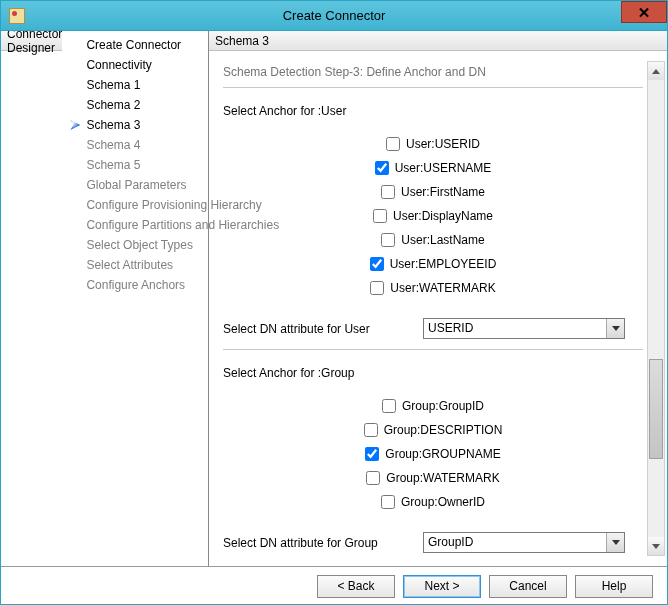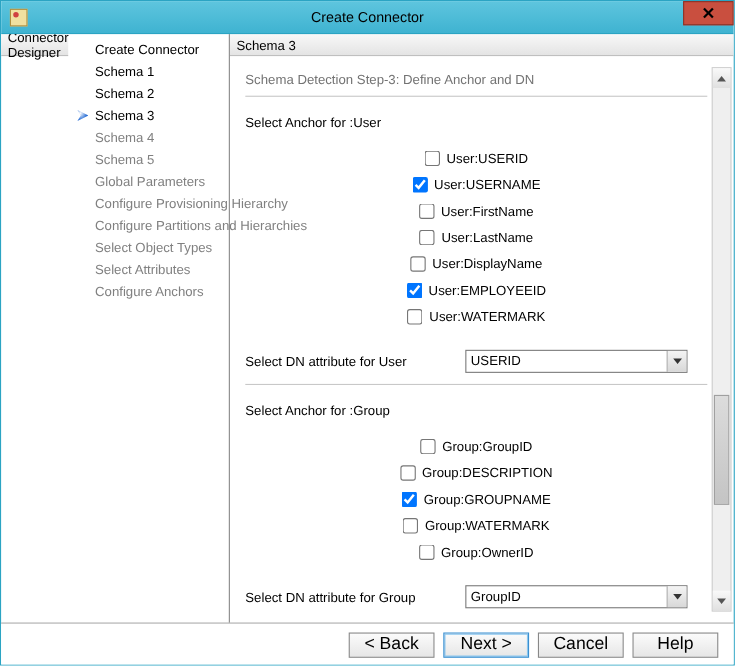--- a/index.html
+++ b/index.html
@@ -229,21 +229,21 @@
     justify-content: flex-end;
     gap: 8px;
     padding-right: 14px;
     background: #fff;
   }
   .win-btn {
     width: 78px;
     height: 23px;
     border: 1px solid #888;
     background: linear-gradient(#fbfbfb,#e6e6e6);
-    font-size: 16px;
+    font-size: 12px;
     display: flex;
     align-items: center;
     justify-content: center;
     color: #000;
   }
   .win-btn.default {
     border: 1px solid #3a8fd0;
     box-shadow: 0 0 0 1px #8cc7ef inset;
   }
 </style>
@@ -259,20 +259,23 @@
 </div>
 
 <div class="body-area">
   <div class="sidebar">
     <div class="sidebar-header">Connector Designer</div>
     <div class="sidebar-items">
         <div class="sidebar-item">
           <span>Create Connector</span>
         </div>
         <div class="sidebar-item">
+          <span>Connectivity</span>
+        </div>
+        <div class="sidebar-item">
           <span>Schema 1</span>
         </div>
         <div class="sidebar-item">
           <span>Schema 2</span>
         </div>
         <div class="sidebar-item current">
           <span>Schema 3</span>
         </div>
         <div class="sidebar-item future">
           <span>Schema 4</span>
@@ -319,25 +322,25 @@
             <div class="chk-row">
               <input type="checkbox" checked="" style="">
               <span>User:USERNAME</span>
             </div>
             <div class="chk-row">
               <input type="checkbox" style="">
               <span>User:FirstName</span>
             </div>
             <div class="chk-row">
               <input type="checkbox" style="">
+              <span>User:DisplayName</span>
+            </div>
+            <div class="chk-row">
+              <input type="checkbox" style="">
               <span>User:LastName</span>
-            </div>
-            <div class="chk-row">
-              <input type="checkbox" style="">
-              <span>User:DisplayName</span>
             </div>
             <div class="chk-row">
               <input type="checkbox" checked="" style="">
               <span>User:EMPLOYEEID</span>
             </div>
             <div class="chk-row">
               <input type="checkbox" style="">
               <span>User:WATERMARK</span>
             </div>
           </div>

